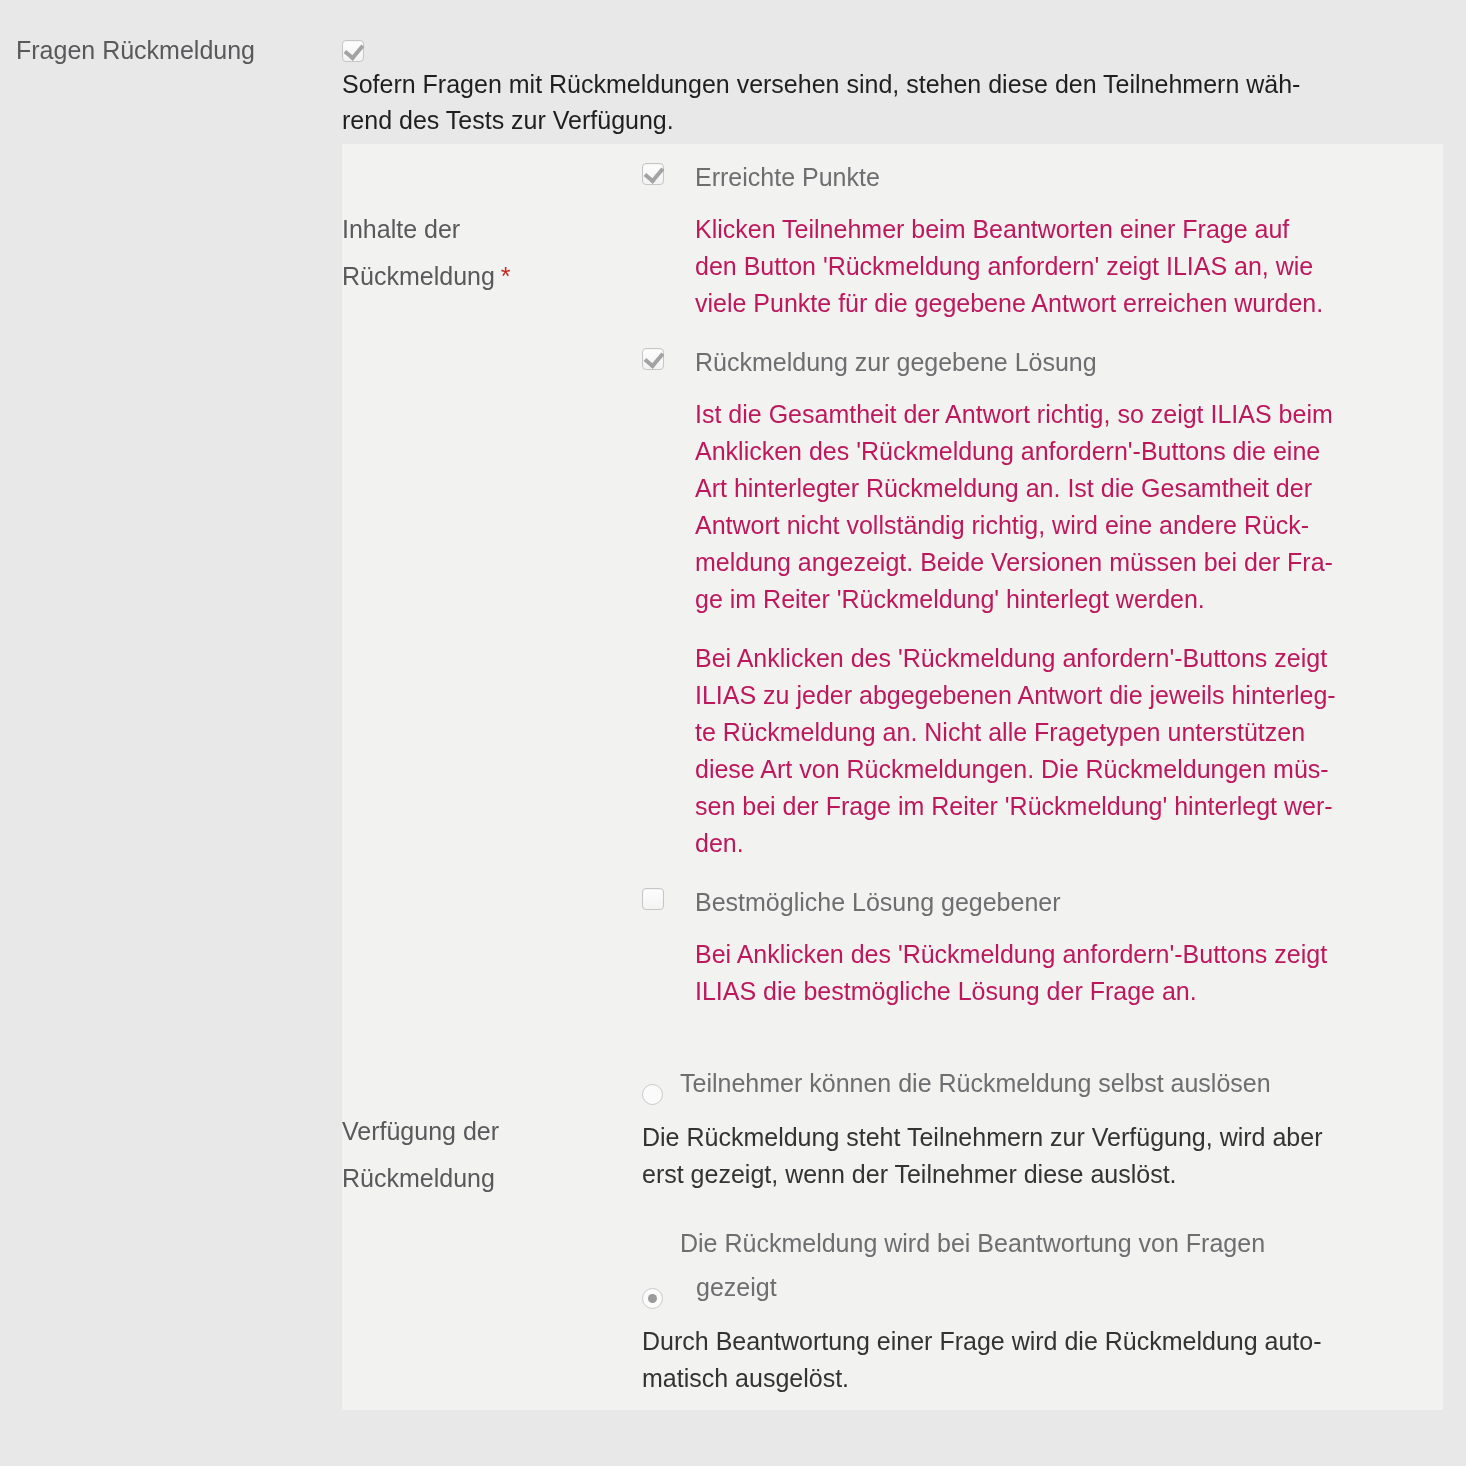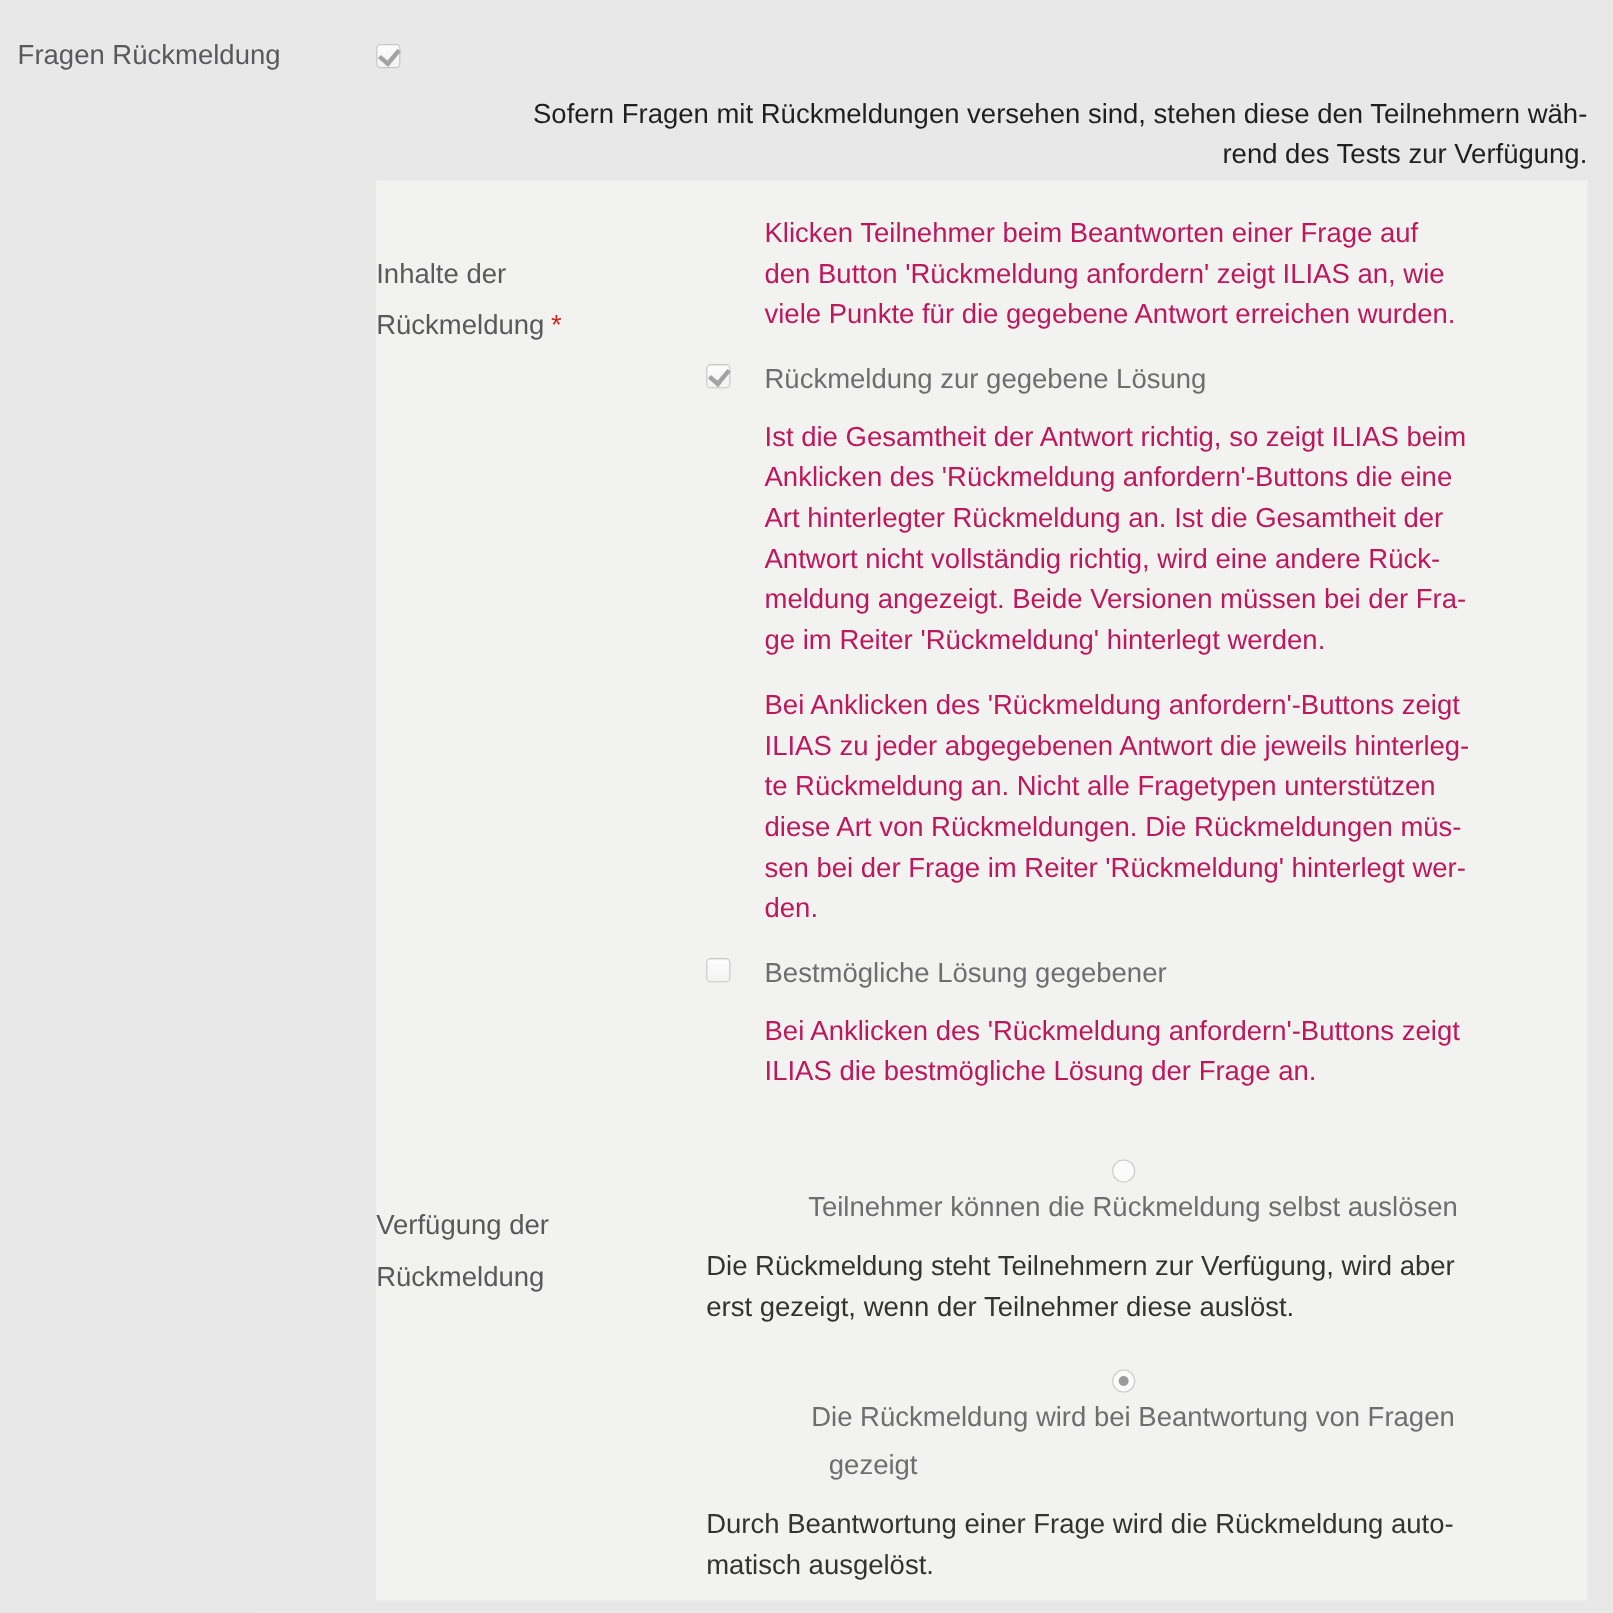--- a/index.html
+++ b/index.html
@@ -38,24 +38,23 @@
     background: #fbfbfb; border: 1px solid #c9c9c9;
     position: relative; flex: 0 0 21px;
   }
   .radio.selected::after {
     content: ""; position: absolute;
     left: 5px; top: 5px; width: 9px; height: 9px;
     border-radius: 50%; background: #9a9a9a;
   }
 
   .byline {
-    margin-top: 24px;
+    margin-top: 4px;
     font-size: 25px; line-height: 36px; color: #1f1f1f;
     white-space: pre-line;
-    text-align: right;
   }
 
   .subpanel {
     margin-top: 6px;
     background: #f2f2f1;
     padding: 15px 0 13px 0;
   }
   .subrow { display: flex; }
   .subrow.trigger { margin-top: 29px; }
   .sub-label-col {
@@ -74,21 +73,21 @@
     font-size: 25px; line-height: 37px; color: #6e6e70;
     white-space: pre-line;
   }
   .opt-desc {
     margin: 15px 0 0 53px;
     font-size: 25px; line-height: 37px; color: #be185d;
     white-space: pre-line;
   }
 
   .ropt { margin-bottom: 28px; }
-  .ropt-head { display: flex; align-items: center; flex-direction: column; }
+  .ropt-head { display: flex; align-items: flex-end; }
   .ropt-head .radio { margin-top: 10px; margin-right: 17px; }
   .ropt-label {
     font-size: 25px; line-height: 44px; color: #6e6e70;
     white-space: pre-line;
     padding-left: 16px; text-indent: -16px;
   }
   .ropt-desc {
     margin-top: 14px;
     font-size: 25px; line-height: 37px; color: #333333;
     white-space: pre-line;
@@ -110,20 +109,24 @@
     <div class="subpanel">
 
       <div class="subrow">
         <div class="sub-label-col">
           <span>Inhalte der
 Rückmeldung</span><span class="required-marker">*</span>
         </div>
         <div class="sub-opts-col">
 
           <div class="opt">
+            <div class="opt-head">
+              <div class="checkbox checked"></div>
+              <div class="opt-label">Erreichte Punkte</div>
+            </div>
             <div class="opt-desc">Klicken Teilnehmer beim Beantworten einer Frage auf
 den Button 'Rückmeldung anfordern' zeigt ILIAS an, wie
 viele Punkte für die gegebene Antwort erreichen wurden.</div>
           </div>
 
           <div class="opt">
             <div class="opt-head">
               <div class="checkbox checked"></div>
               <div class="opt-label">Rückmeldung zur gegebene Lösung</div>
             </div>

